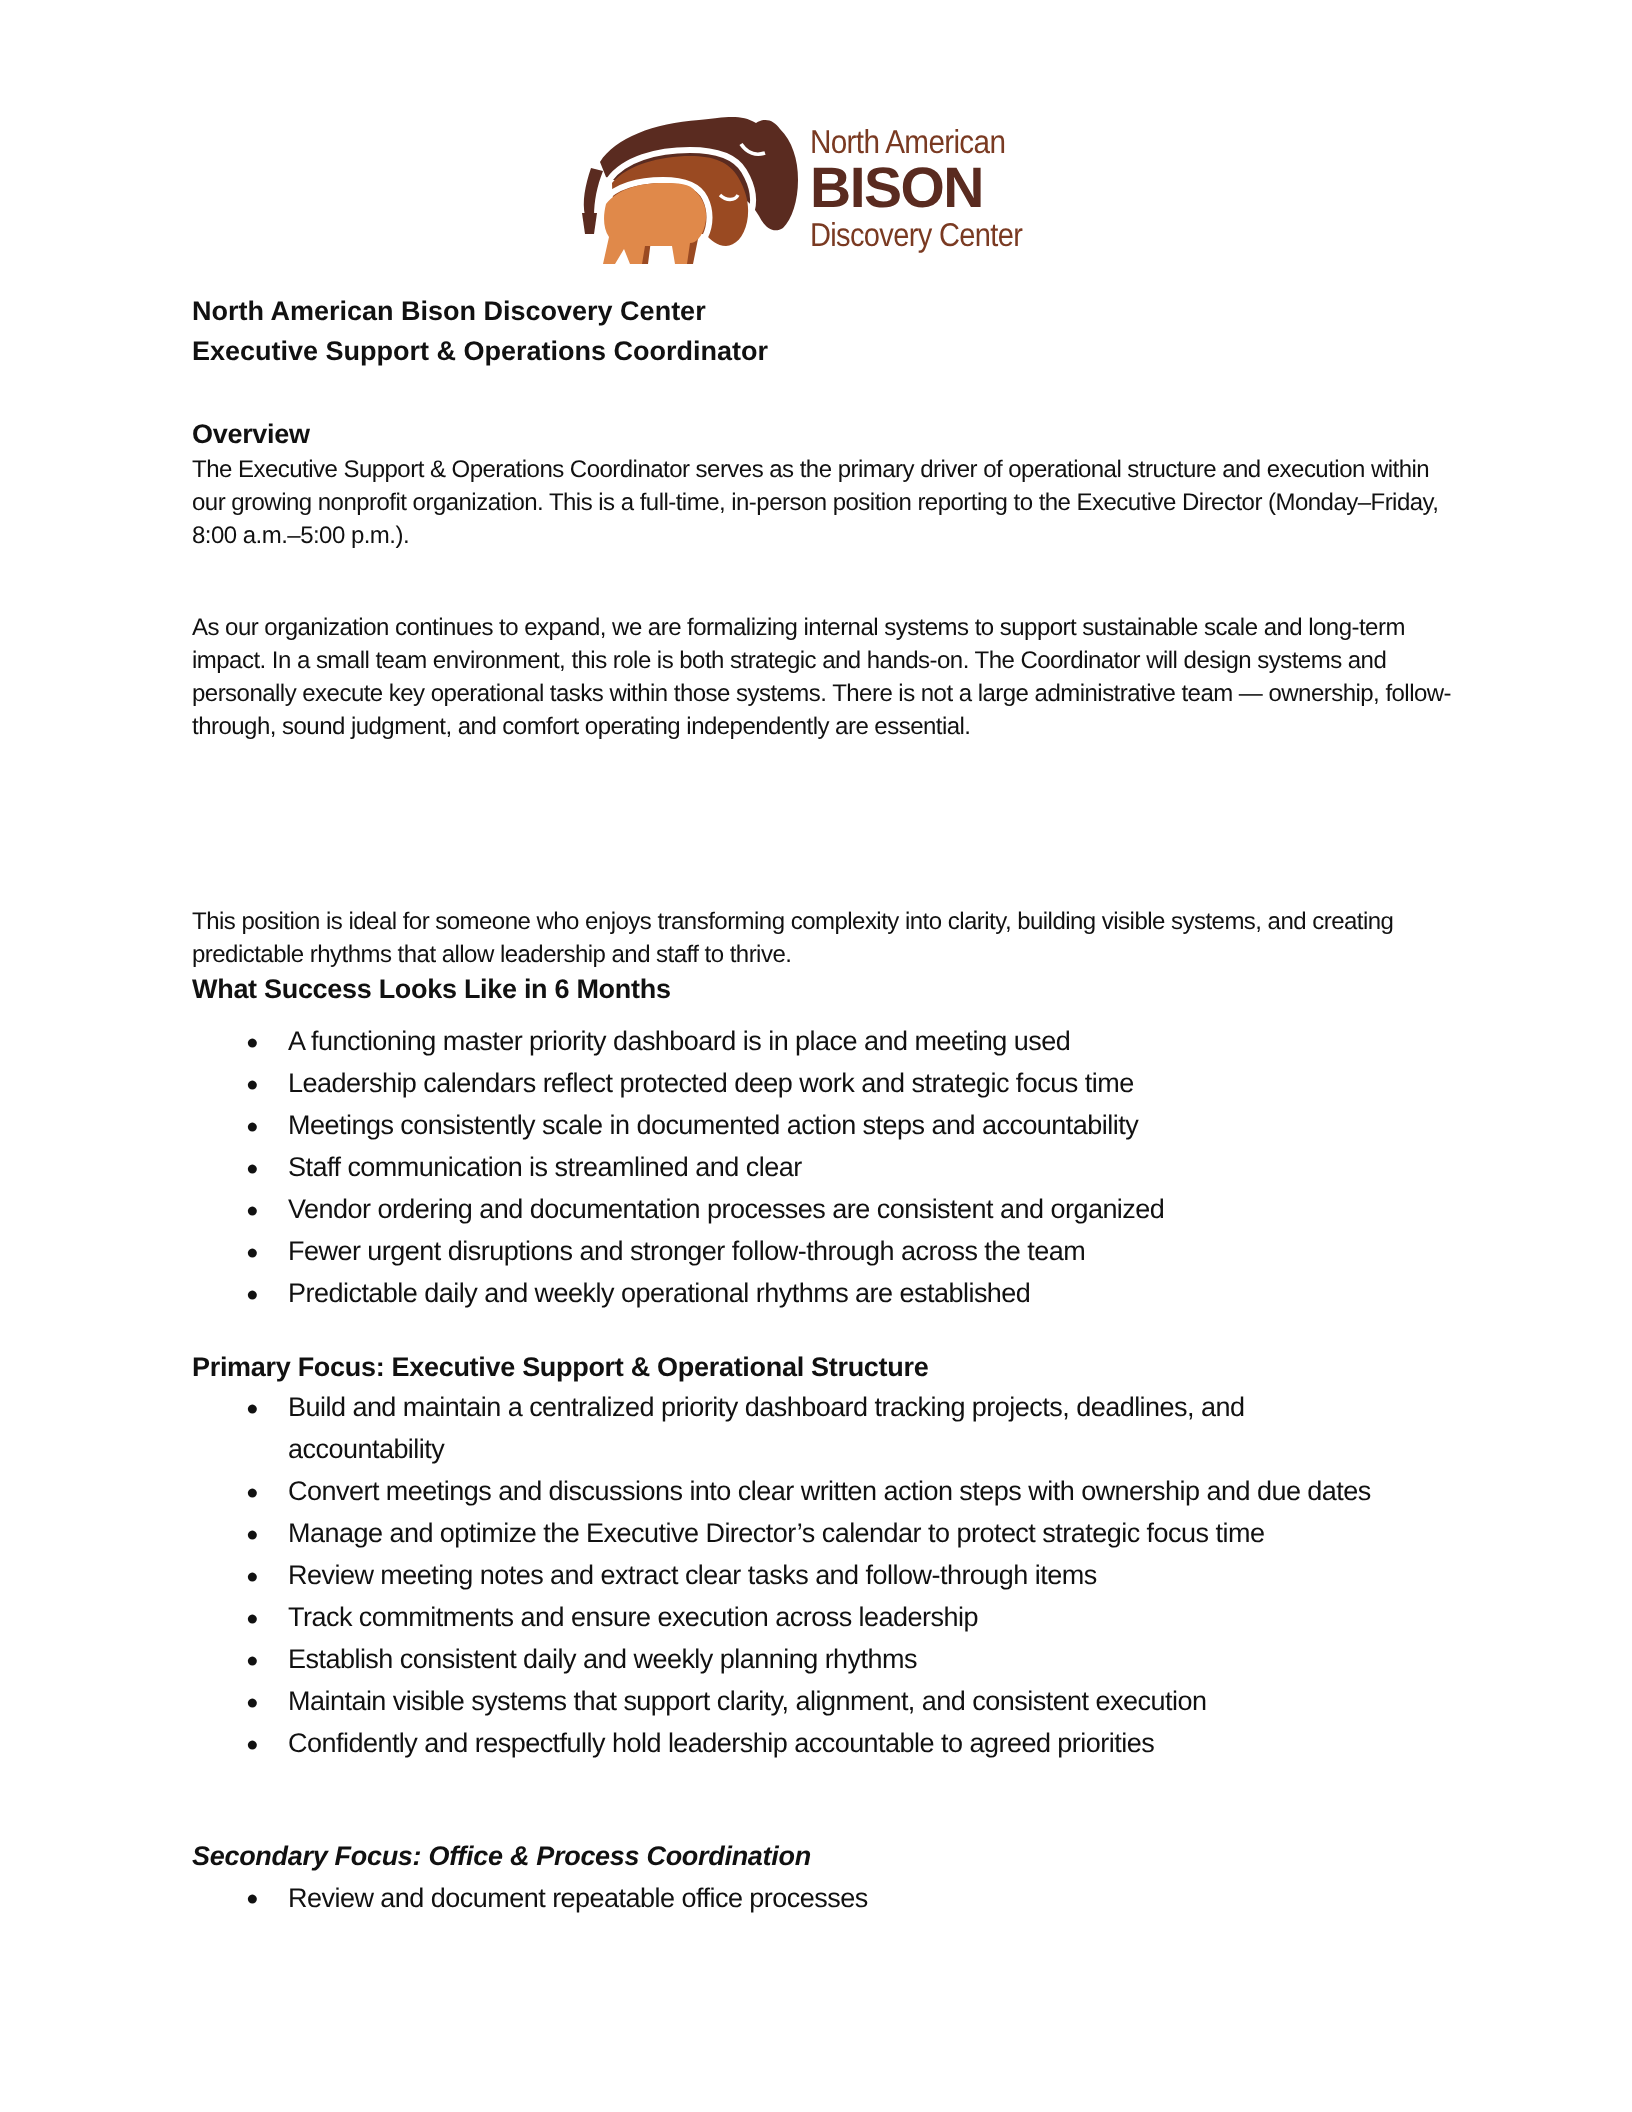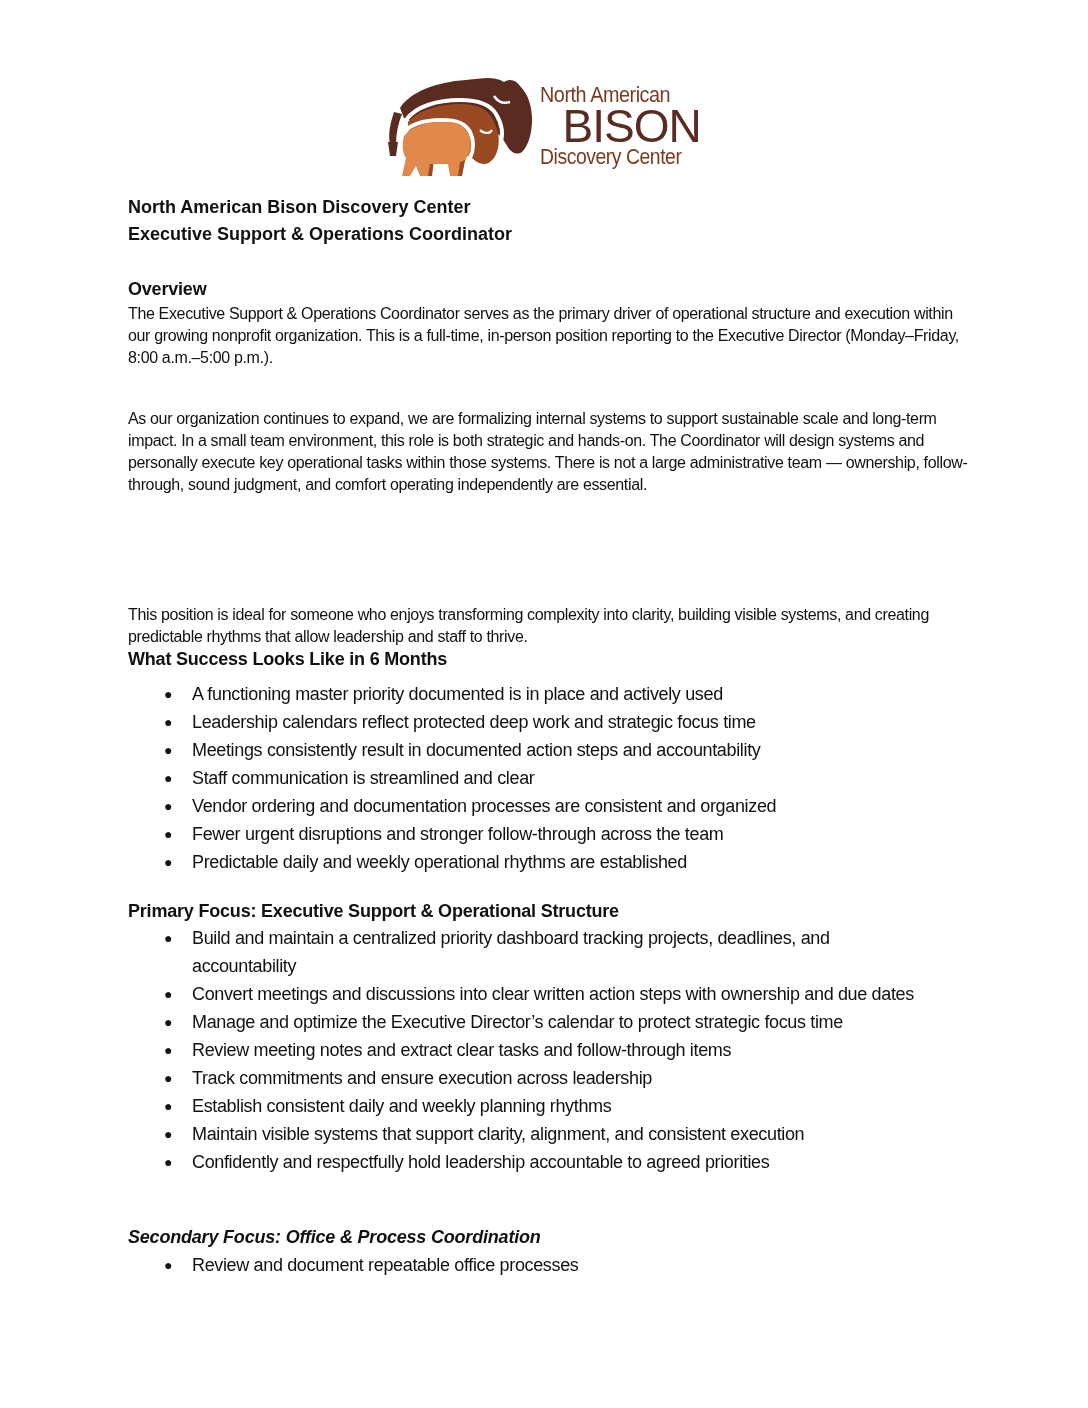--- a/index.html
+++ b/index.html
@@ -42,29 +42,28 @@
       font-size: 22px;
       color: #7a3a22;
       letter-spacing: -0.5px;
       font-family: "Liberation Sans", sans-serif;
       transform: scaleX(0.9);
       transform-origin: left;
       white-space: nowrap;
     }
     .logo .wm-mid {
       display: block;
-      font-size: 46px;
-      font-weight: normal;
+      font-size: 38px;
+      font-weight: bold;
       color: #5a2b20;
       letter-spacing: -1px;
       margin-top: 0px;
       line-height: 40px;
       font-family: "Liberation Sans", sans-serif;
       white-space: nowrap;
-      text-align: right;
     }
     .logo .wm-bot {
       display: block;
       font-size: 22px;
       color: #7a3a22;
       letter-spacing: -0.5px;
       font-family: "Liberation Sans", sans-serif;
       transform: scaleX(0.88);
       transform-origin: left;
       white-space: nowrap;
@@ -153,23 +152,23 @@
   <div>Executive Support &amp; Operations Coordinator</div>
 </div>
 
 <div class="section-head" style="top:275px;">Overview</div>
 <div class="para" style="top:303px;">The Executive Support &amp; Operations Coordinator serves as the primary driver of operational structure and execution within our growing nonprofit organization. This is a full-time, in-person position reporting to the Executive Director (Monday–Friday, 8:00 a.m.–5:00 p.m.).</div>
 <div class="para" style="top:408px;">As our organization continues to expand, we are formalizing internal systems to support sustainable scale and long-term impact. In a small team environment, this role is both strategic and hands-on. The Coordinator will design systems and personally execute key operational tasks within those systems. There is not a large administrative team — ownership, follow-through, sound judgment, and comfort operating independently are essential.</div>
 <div class="para" style="top:568px;margin-top:36px;">This position is ideal for someone who enjoys transforming complexity into clarity, building visible systems, and creating predictable rhythms that allow leadership and staff to thrive.</div>
 
 <div class="section-head" style="top:645px;">What Success Looks Like in 6 Months</div>
 <ul class="bullets" style="top:680px;">
-  <li><span class="dot">●</span><span>A functioning master priority documented is in place and actively used</span></li>
+  <li><span class="dot">●</span><span>A functioning master priority dashboard is in place and meeting used</span></li>
   <li><span class="dot">●</span><span>Leadership calendars reflect protected deep work and strategic focus time</span></li>
-  <li><span class="dot">●</span><span>Meetings consistently result in documented action steps and accountability</span></li>
+  <li><span class="dot">●</span><span>Meetings consistently scale in documented action steps and accountability</span></li>
   <li><span class="dot">●</span><span>Staff communication is streamlined and clear</span></li>
   <li><span class="dot">●</span><span>Vendor ordering and documentation processes are consistent and organized</span></li>
   <li><span class="dot">●</span><span>Fewer urgent disruptions and stronger follow-through across the team</span></li>
   <li><span class="dot">●</span><span>Predictable daily and weekly operational rhythms are established</span></li>
 </ul>
 
 <div class="section-head" style="top:897px;">Primary Focus: Executive Support &amp; Operational Structure</div>
 <ul class="bullets" style="top:924px; width:800px;">
   <li><span class="dot">●</span><span>Build and maintain a centralized priority dashboard tracking projects, deadlines, and accountability</span></li>
   <li><span class="dot">●</span><span>Convert meetings and discussions into clear written action steps with ownership and due dates</span></li>

